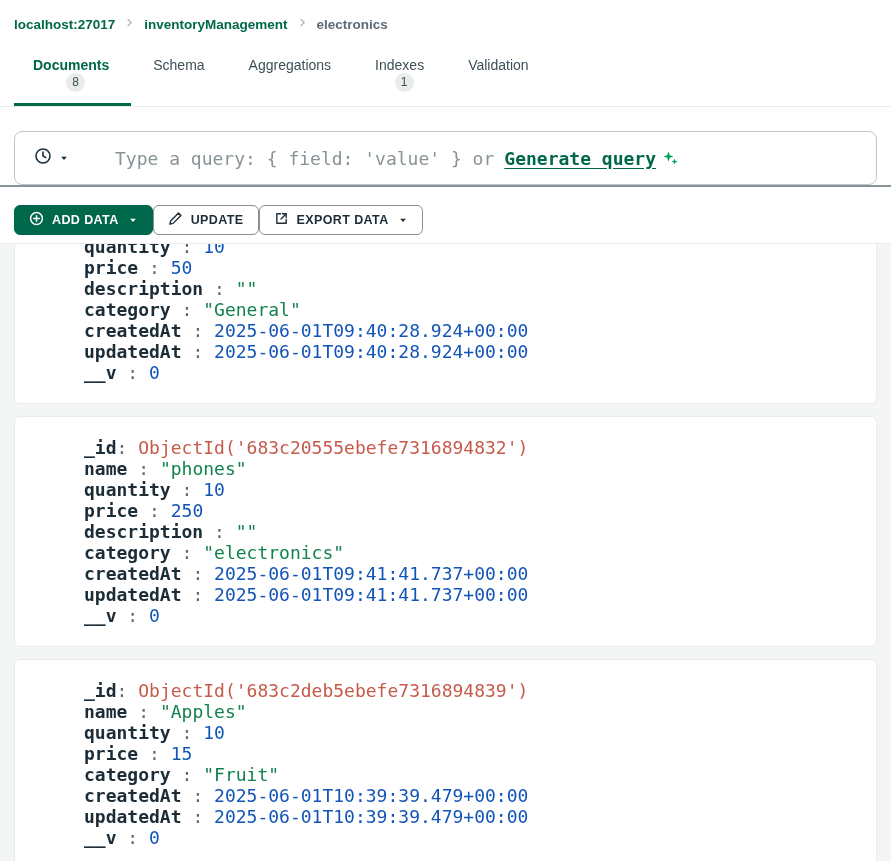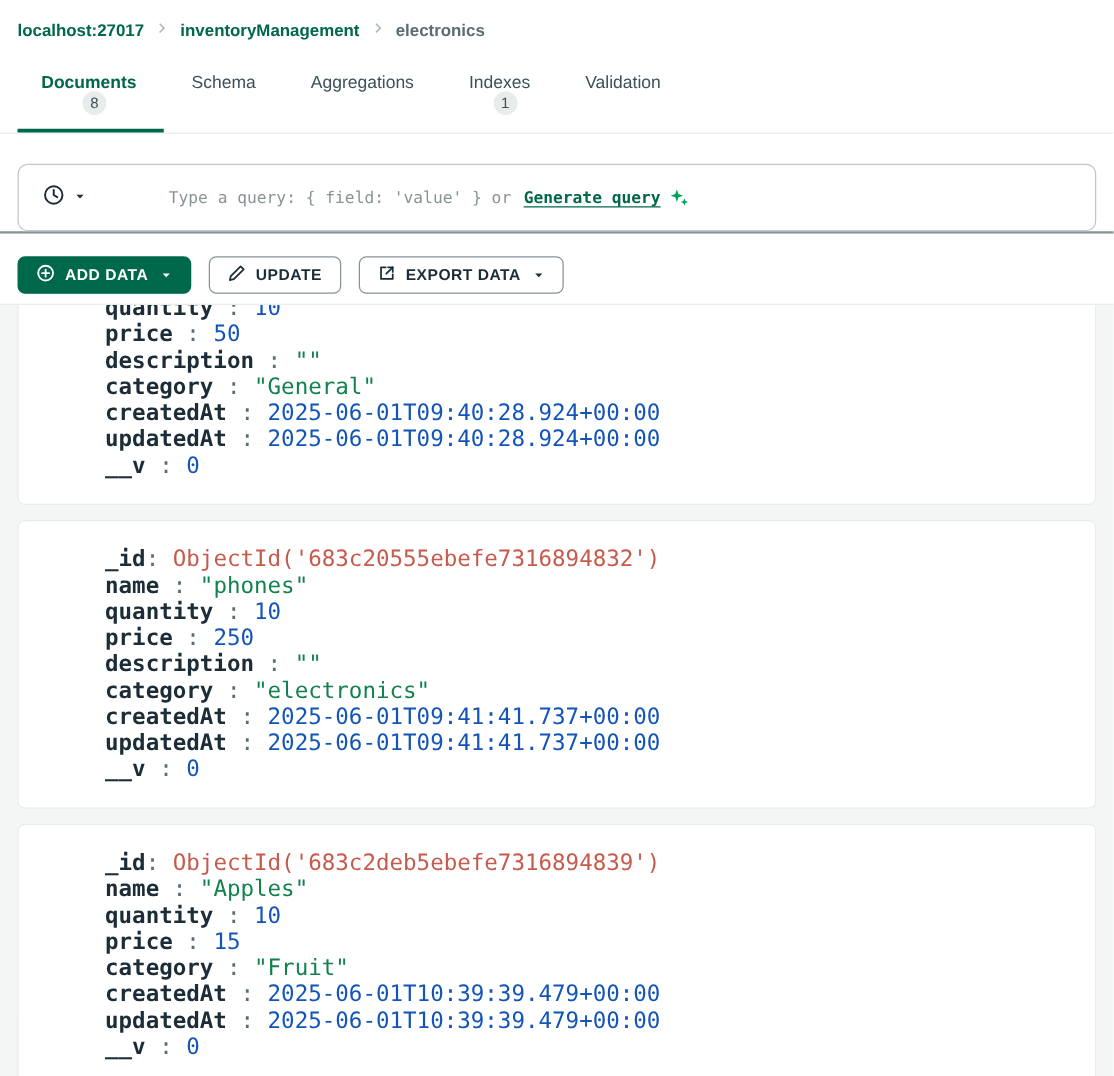--- a/index.html
+++ b/index.html
@@ -37,28 +37,28 @@
   .tab:first-child{padding-left:19px;}
   .tab.active{color:var(--accent_green);font-weight:700;border-bottom-color:var(--accent_green);}
   .tab-badge{display:inline-block;min-width:19px;height:19px;line-height:19px;margin-left:9px;padding:0 6px;
        border-radius:10px;background:var(--badge_bg);color:var(--tab_inactive);font-size:12px;font-weight:400;text-align:center;}
 
   
   .query-section{padding:24px 14px 0 14px;border-bottom:2px solid var(--border_dark);}
   .query-bar{display:flex;align-items:center;height:54px;border:1px solid var(--border_mid);
        border-radius:8px;background:#fff;}
   .query-history{display:flex;align-items:center;gap:7px;padding:0 14px 0 19px;cursor:pointer;}
-  .query-input{display:flex;align-items:flex-end;margin-left:52px;font-family:"DejaVu Sans Mono",monospace;
-       font-size:13px;color:var(--placeholder);cursor:text;flex:1;}
+  .query-input{display:flex;align-items:center;margin-left:32px;font-family:"DejaVu Sans Mono",monospace;
+       font-size:18px;color:var(--placeholder);cursor:text;flex:1;}
   .q-generate{margin-left:10px;color:var(--accent_green);font-weight:700;text-decoration:underline;
        text-underline-offset:3px;cursor:pointer;}
   .q-sparkle{display:flex;align-items:center;margin-left:6px;}
 
   
-  .toolbar{display:flex;align-items:center;gap:14px;padding:18px 14px 8px 14px;background:#fff;}
+  .toolbar{display:flex;align-items:center;gap:0;padding:18px 14px 8px 14px;background:#fff;}
   .btn{display:inline-flex;align-items:center;gap:8px;height:30px;padding:0 14px;border-radius:6px;
        font-family:"Liberation Sans",sans-serif;font-size:12.5px;font-weight:700;letter-spacing:.4px;
        cursor:pointer;white-space:nowrap;}
   .btn-primary{background:var(--accent_green);border:1px solid var(--accent_green);color:#fff;}
   .btn-secondary{background:#fff;border:1px solid var(--border_dark);color:var(--text_dark);}
   .btn .caret{display:flex;align-items:center;margin-left:1px;}
 
   
   .doc-list{flex:1;background:var(--list_bg);border-top:1px solid var(--border_light);
        padding:0 14px;overflow:hidden;}

